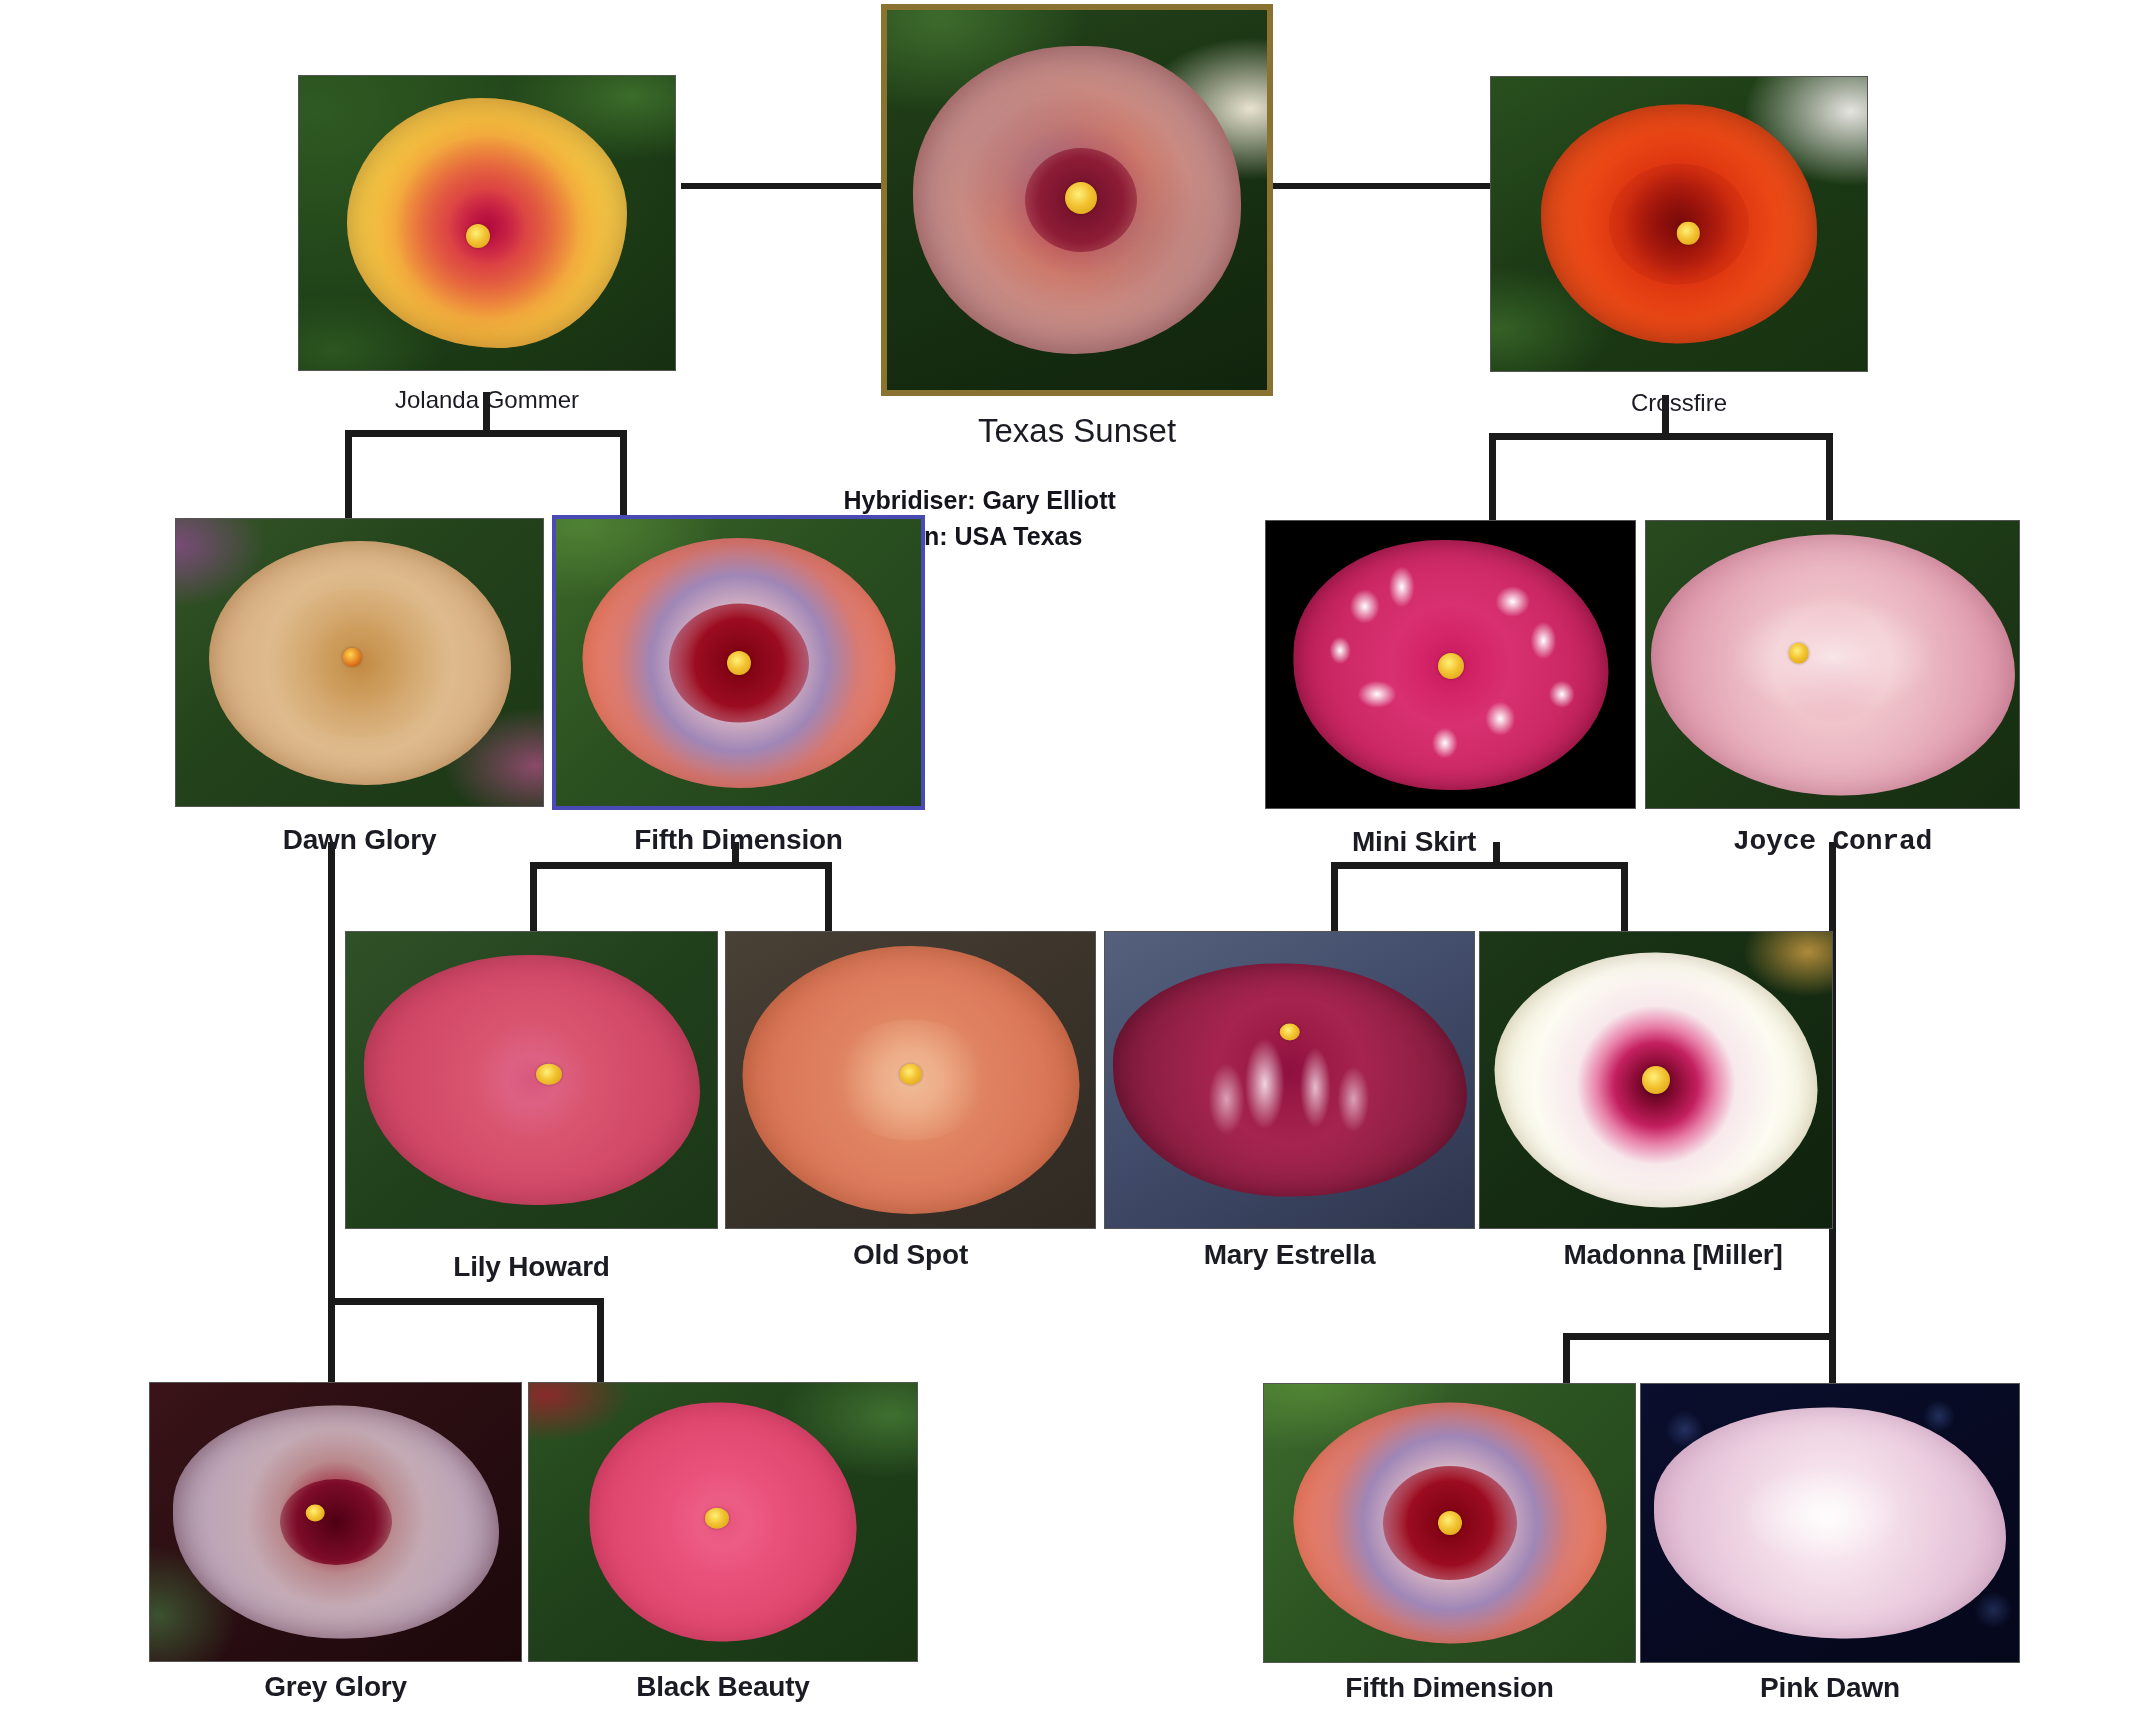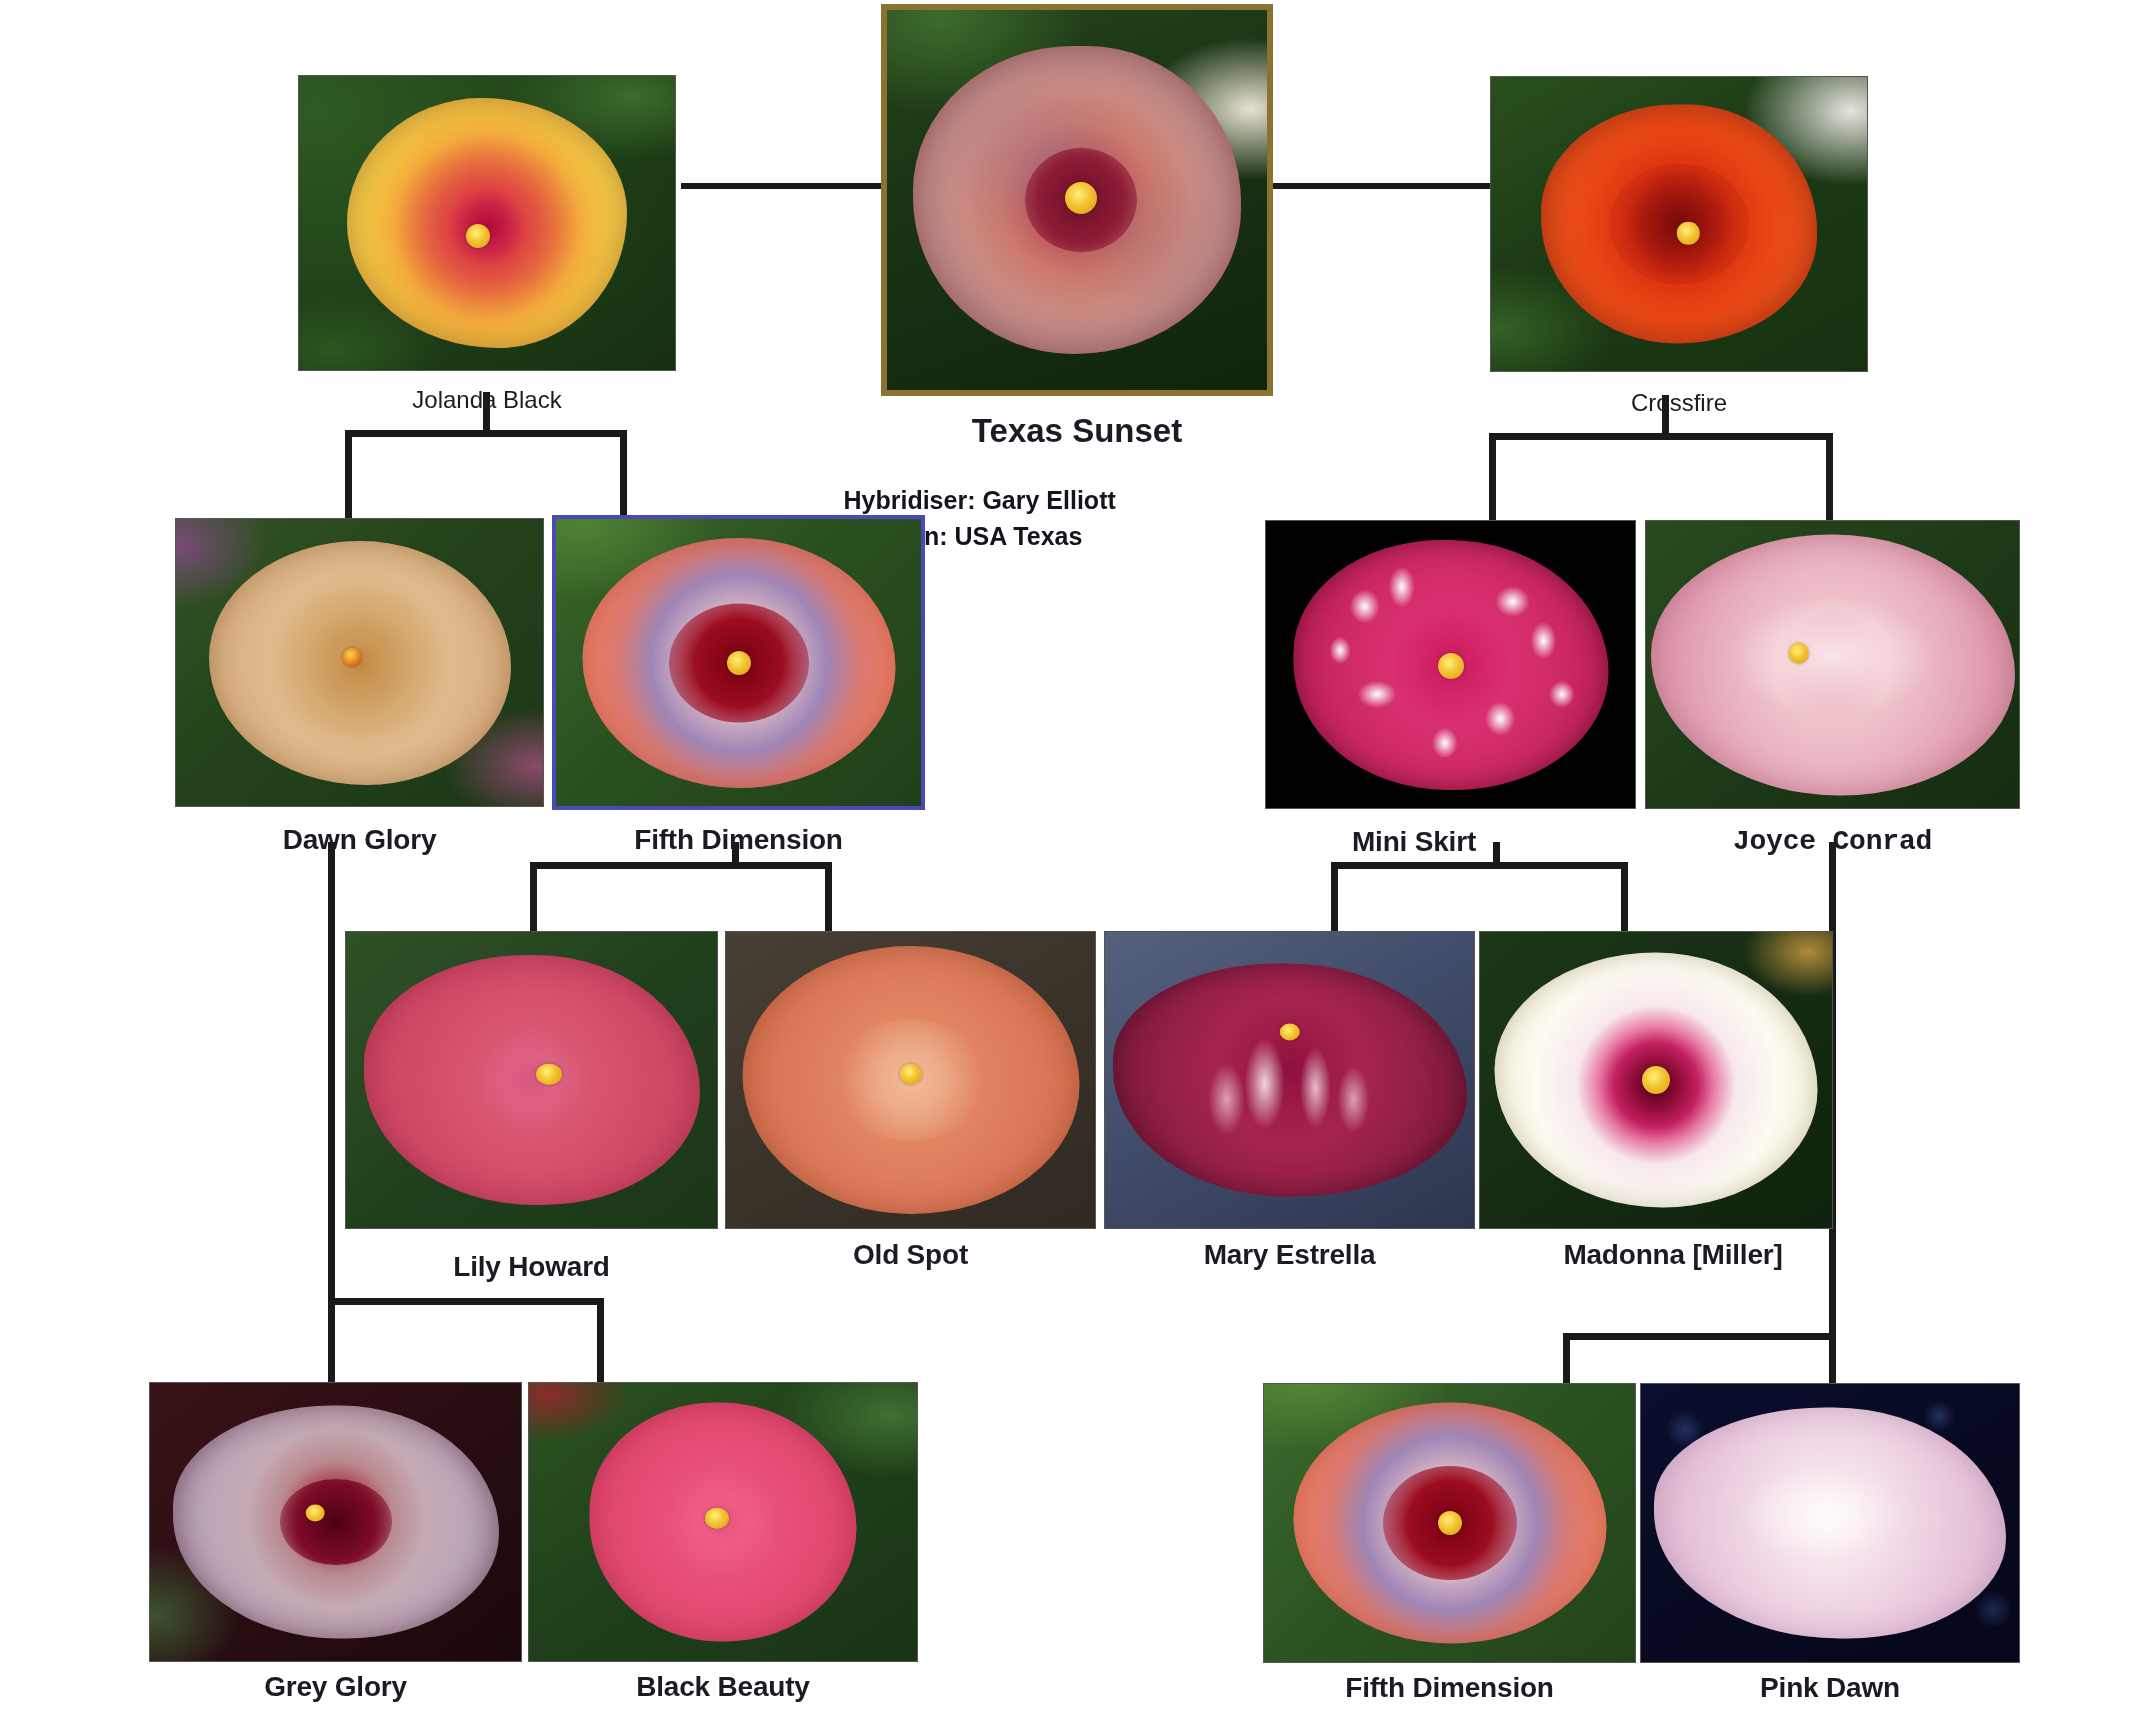--- a/index.html
+++ b/index.html
@@ -38,21 +38,21 @@
   .cap{
     position:absolute;
     left:50%;
     transform:translateX(-50%);
     white-space:nowrap;
     text-align:center;
     line-height:1;
   }
   .cap.bold{font-weight:bold;font-size:28px;letter-spacing:-0.2px;}
   .cap.reg{font-weight:normal;font-size:24px;}
-  .cap.big{font-weight:bold;font-size:33px;}
+  .cap.big{font-weight:normal;font-size:33px;}
 
   
   .info{
     position:absolute;
     text-align:center;
     font-weight:bold;
     font-size:25px;
     line-height:1.42;
     white-space:nowrap;
     color:#14141c;
@@ -134,21 +134,21 @@
         <div class="bloom" style="width:280px;height:250px;background:
              radial-gradient(circle at 50% 52%,#c4134a 0%,#d9344f 10%,#e8673c 22%,#f0923a 38%,#f4bb3f 56%,#f2d94e 74%,#e8dc62 100%);
              box-shadow:inset 0 0 32px rgba(120,20,10,.45);
              border-radius:48% 52% 46% 54%/50% 46% 54% 50%;"></div>
         <div class="bloom" style="width:216px;height:196px;background:
              radial-gradient(circle at 50% 52%,rgba(175,8,60,.92) 0%,rgba(214,49,70,.6) 26%,rgba(240,150,60,0) 62%);
              border-radius:50%;"></div>
         <div class="stamen" style="width:24px;height:24px;margin-left:-9.3px;margin-top:13px;"></div>
       </div>
     </div>
-    <div class="cap reg" style="top:313px;">Jolanda Black</div>
+    <div class="cap reg" style="top:313px;">Jolanda Gommer</div>
   </div>
 
   <div class="card" style="left:881px;top:3.7px;width:392px;height:392px;">
     <div class="photo gold" style="width:392px;height:392px;">
       <div class="fl">
         <div class="bgleaf" style="background:
              linear-gradient(160deg,#274a1c 0%,#1a3414 40%,#0f220c 100%);"></div>
         <div class="bgleaf" style="background:
              radial-gradient(ellipse 46% 30% at 20% 10%,#3d6b2c 0%,rgba(0,0,0,0) 70%),
              radial-gradient(ellipse 40% 26% at 88% 30%,#e8e2d0 0%,rgba(0,0,0,0) 60%);"></div>

